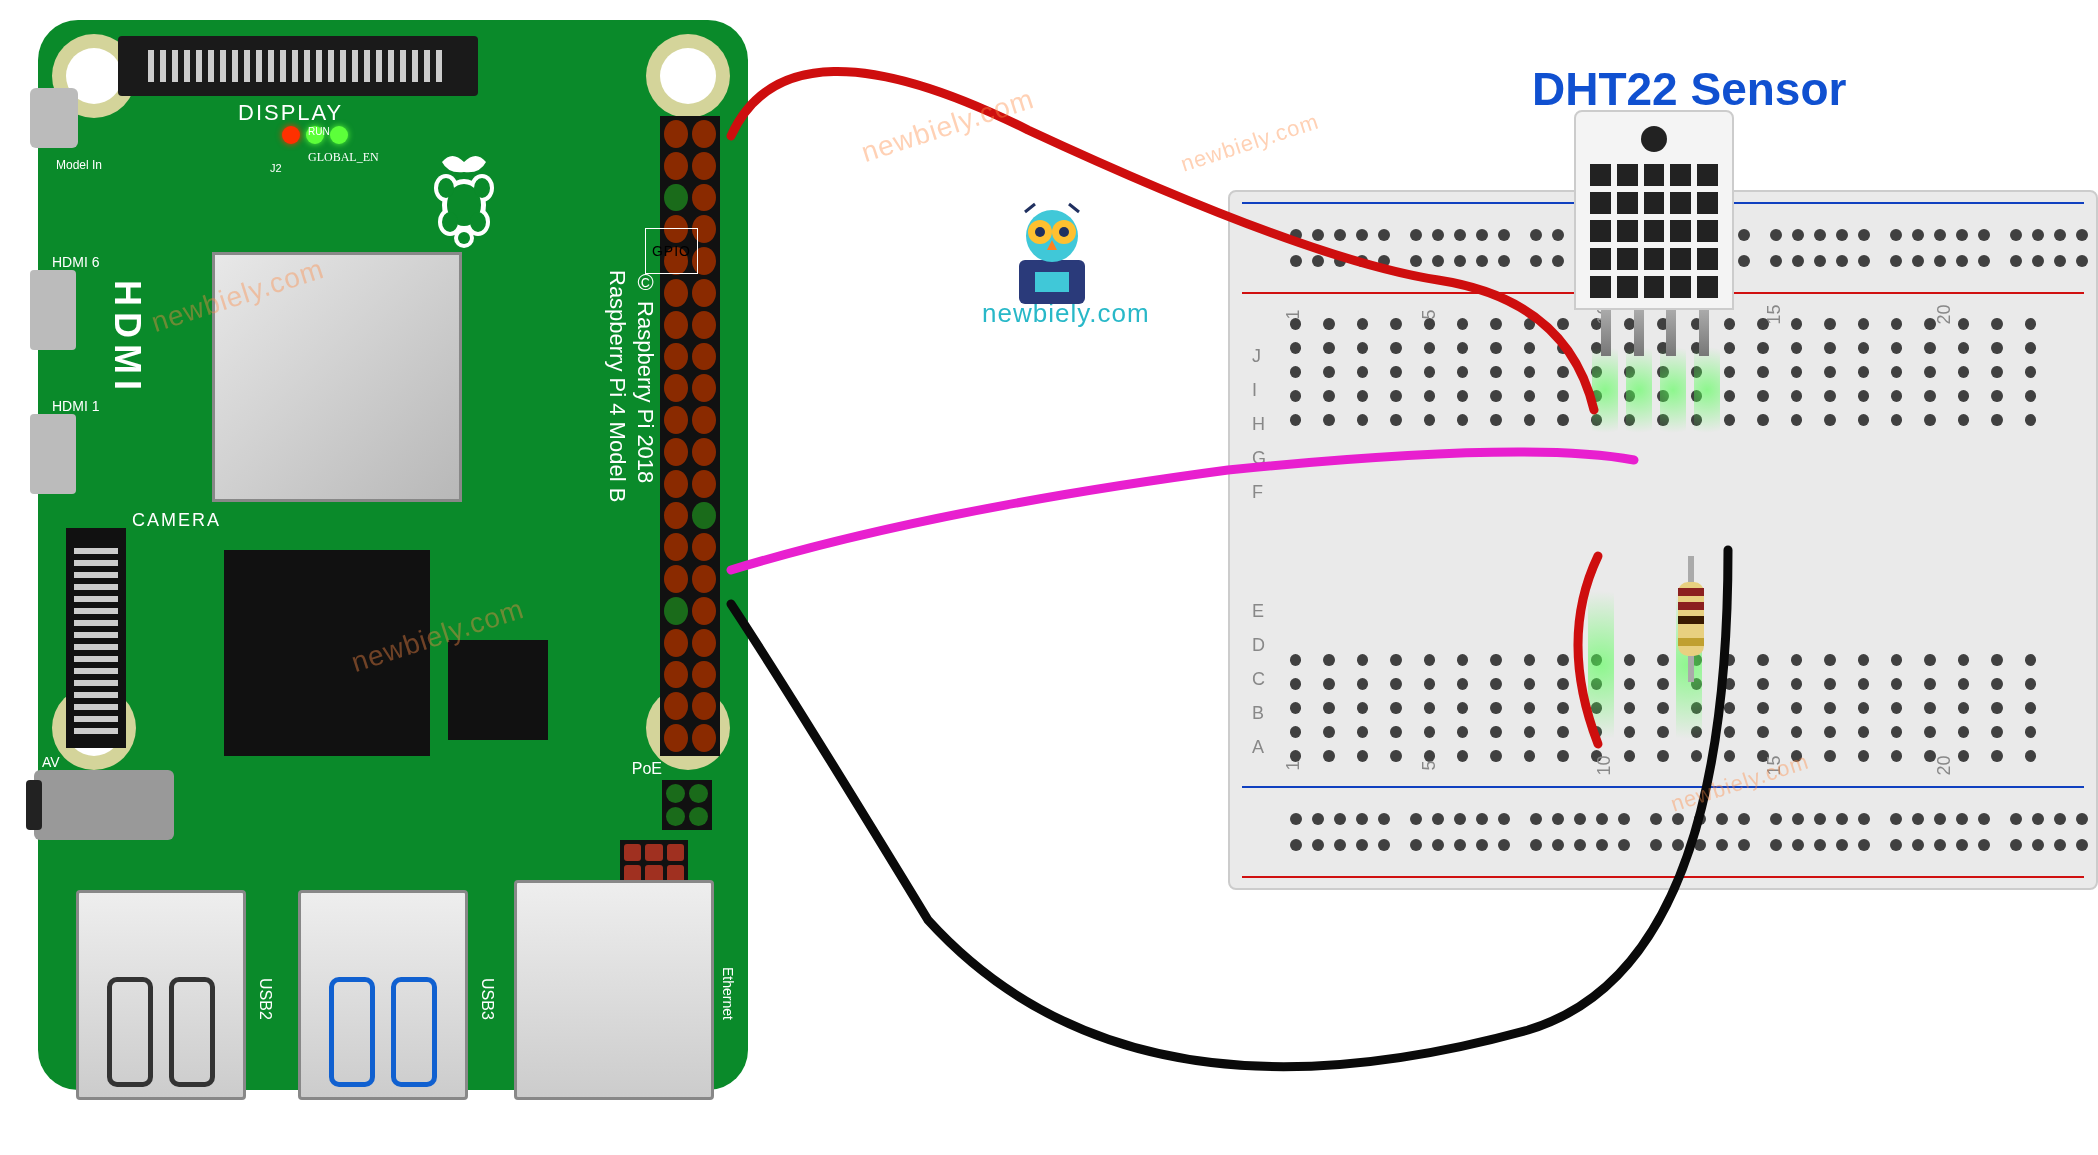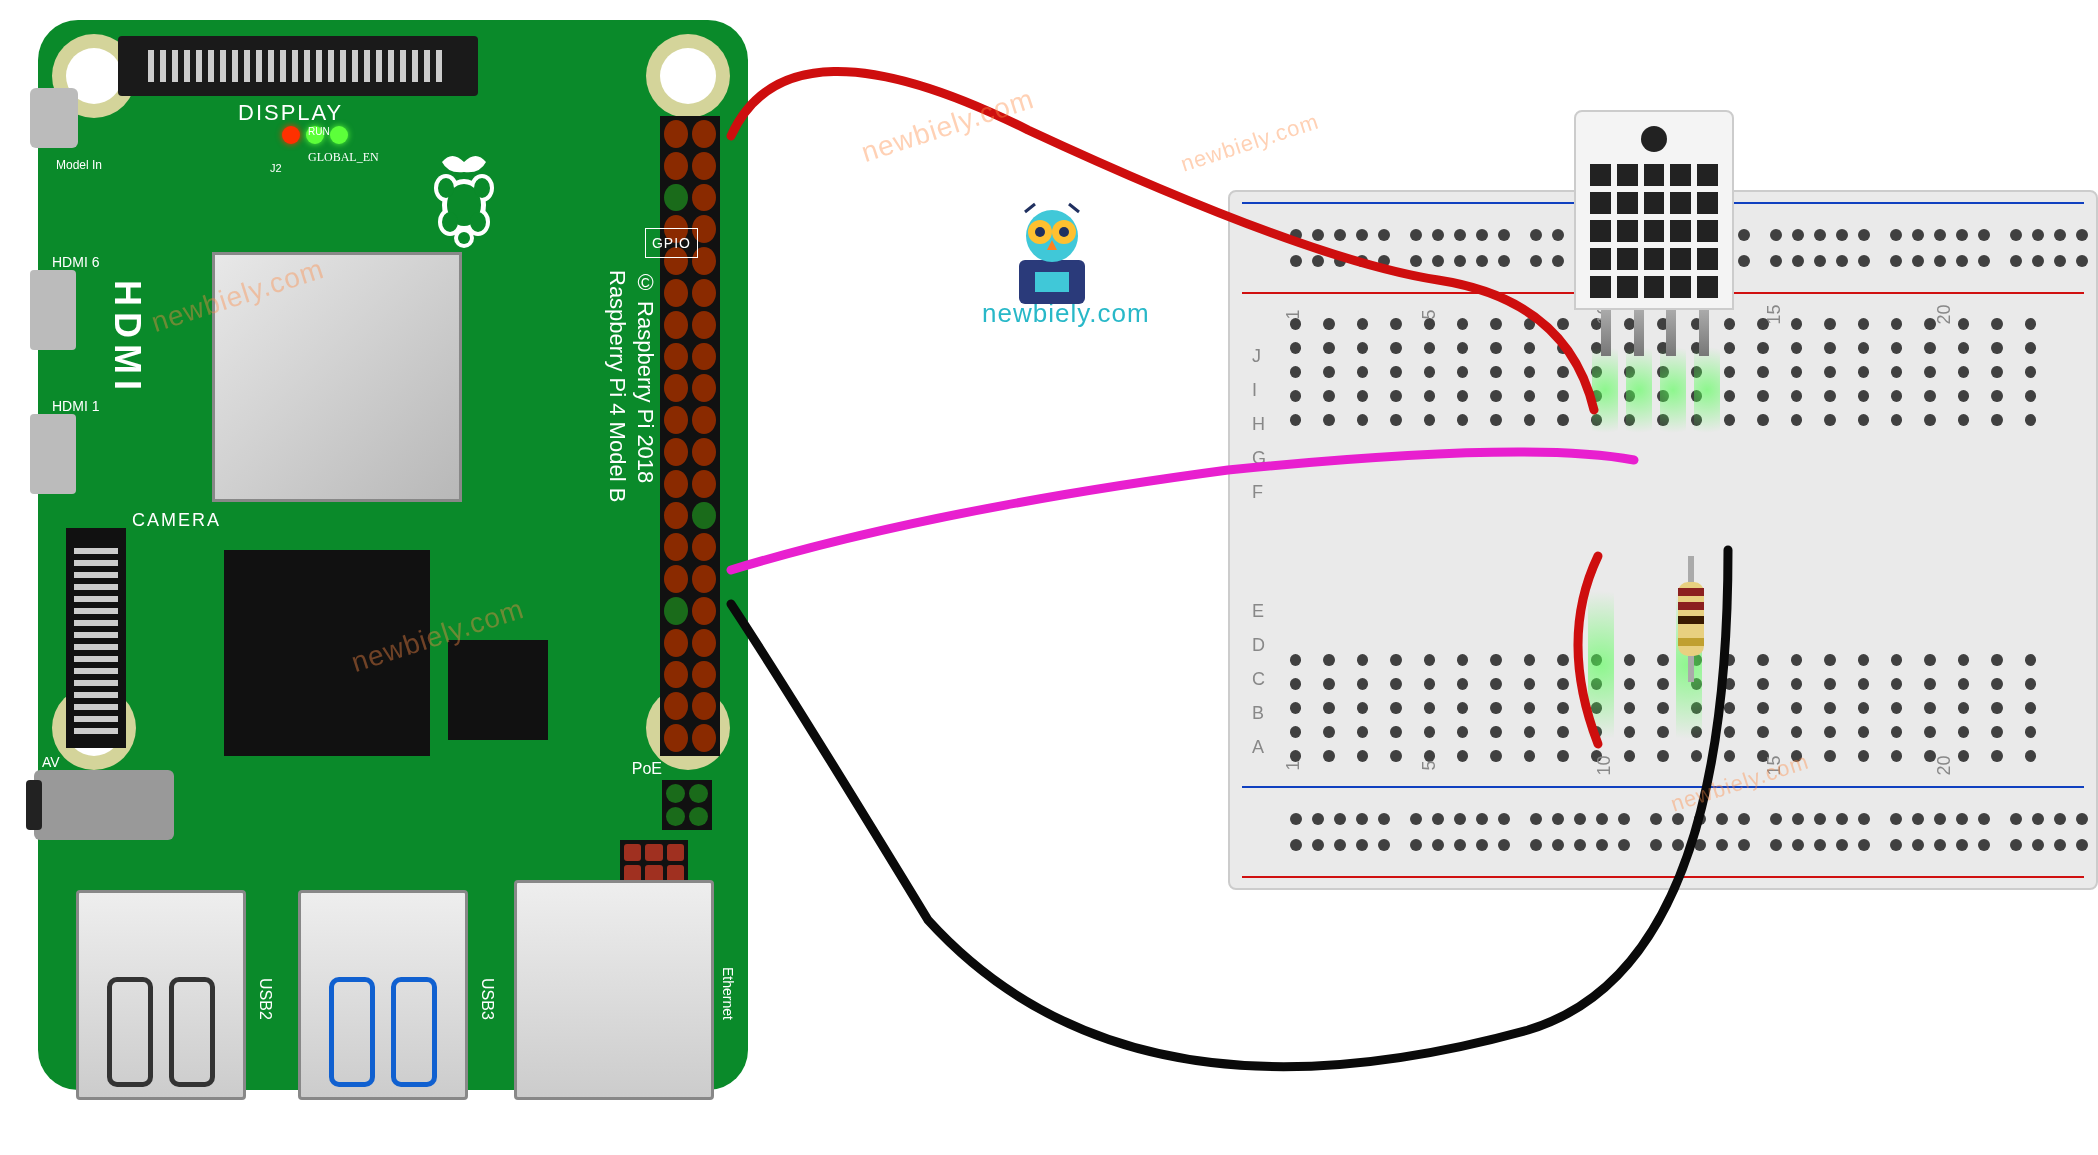--- a/index.html
+++ b/index.html
@@ -20,21 +20,21 @@
   .rpi-led { width:18px; height:18px; border-radius:50%; }
   .rpi-led.red { background:#ff3000; box-shadow:0 0 6px #ff3000; }
   .rpi-led.green { background:#5cff3a; box-shadow:0 0 6px #5cff3a; }
   .rpi-logo { position:absolute; left:384px; top:130px; width:84px; height:100px; }
   .rpi-chip-silver { position:absolute; left:174px; top:232px; width:250px; height:250px; background: linear-gradient(135deg,#e8e8e8,#b8b8b8); border:3px solid #888; }
   .rpi-chip-black { position:absolute; left:186px; top:530px; width:206px; height:206px; background:#111; }
   .rpi-chip-black2 { position:absolute; left:410px; top:620px; width:100px; height:100px; background:#111; }
   .rpi-gpio { position:absolute; right:28px; top:96px; width:60px; height:640px; background:#111; padding:4px; display:grid; grid-template-columns:1fr 1fr; grid-auto-rows:1fr; gap:4px; }
   .pin { border-radius:50%; background:#8a2a00; }
   .pin.g { background:#1a6b1a; }
-  .gpio-label { position:absolute; right:50px; top:208px; color:#ffffff; font-size:14px; letter-spacing:1px; border:1px solid #fff; padding:6px 6px; }
+  .gpio-label { position:absolute; right:50px; top:208px; color:#000000; font-size:14px; letter-spacing:1px; border:1px solid #fff; padding:14px 6px; }
   .rpi-model-text { position:absolute; left:566px; top:250px; writing-mode:vertical-rl; color:#fff; font-size:22px; }
   .rpi-copy-text { position:absolute; left:594px; top:250px; writing-mode:vertical-rl; color:#fff; font-size:22px; }
   .rpi-usb-micro { position:absolute; left:-8px; top:68px; width:48px; height:60px; background:#bbb; border-radius:6px; }
   .rpi-powerin { position:absolute; left:18px; top:138px; font-size:12px; color:#fff; }
   .rpi-hdmi { position:absolute; left:-8px; background:#bbb; width:46px; height:80px; border-radius:4px; }
   .rpi-hdmi.h0 { top:250px; } .rpi-hdmi.h1 { top:394px; }
   .rpi-hdmi-label { position:absolute; left:14px; font-size:14px; color:#fff; }
   .rpi-hdmi-text { position:absolute; left:68px; top:260px; writing-mode:vertical-rl; font-size:36px; font-weight:bold; color:#fff; letter-spacing:6px; }
   .rpi-camera-conn { position:absolute; left:28px; top:508px; width:60px; height:220px; background:#111; }
   .rpi-camera-conn::before { content:""; position:absolute; left:8px; top:14px; bottom:14px; width:44px; background: repeating-linear-gradient(0deg,#ccc 0 6px,#111 6px 12px); }
@@ -844,20 +844,21 @@
         <span></span>
         <span></span>
     </div>
   </div>
   <div class="dht22-pins">
     <div class="dht22-pin"></div>
       <div class="dht22-pin"></div>
       <div class="dht22-pin"></div>
       <div class="dht22-pin"></div>
   </div>
+  <div class="dht22-title">DHT22 Sensor</div>
 
   <div class="resistor">
     <div class="resistor-lead" style="top:-8px; height:26px;"></div>
     <div class="resistor-lead" style="bottom:-8px; height:26px;"></div>
     <div class="resistor-body">
       <div class="resistor-band" style="top: 6px; background: rgb(139, 32, 32);"></div>
       <div class="resistor-band" style="top: 20px; background: rgb(139, 32, 32);"></div>
       <div class="resistor-band" style="top: 34px; background: rgb(58, 26, 0);"></div>
       <div class="resistor-band" style="top: 56px; background: rgb(192, 160, 48);"></div>
     </div>

